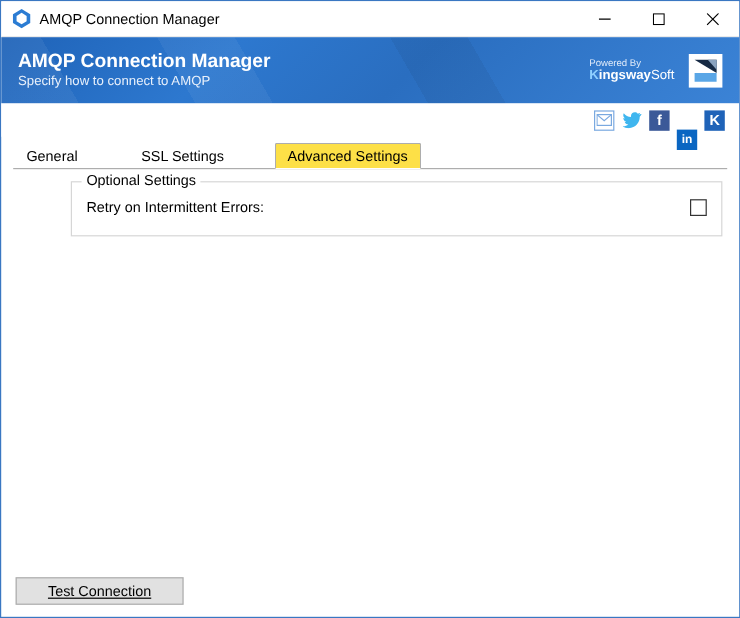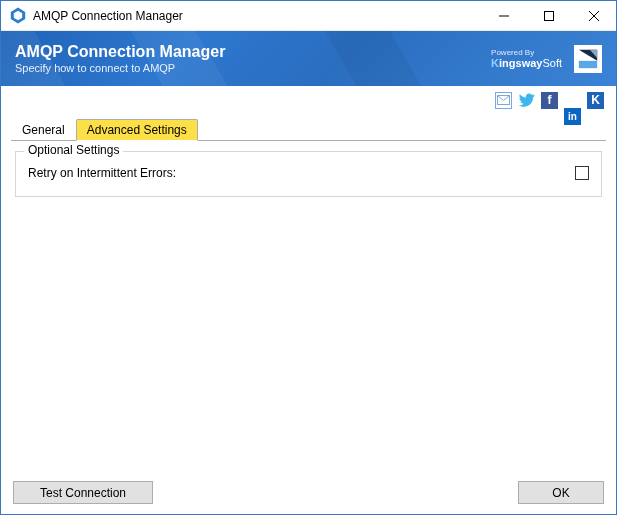--- a/index.html
+++ b/index.html
@@ -124,20 +124,21 @@
     .sicon.tw{ color:#3fb6ef; font-size:15px;}
     .sicon.fb{ background:#3b5998; color:#fff;}
     .sicon.li{ background:#0a66c2; color:#fff; font-size:10px;margin-top:32px;}
     .sicon.k{ background:#1f63b8; color:#fff; font-size:12px;}
     
     .tabs {
       display: flex;
       align-items: flex-end;
       padding: 0 10px;
       margin-top: 4px;
+      gap: 31px;
     }
     .tab {
       padding: 3px 10px 3px 10px;
       font-size: 12px;
       color: #000;
       border: 1px solid transparent;
       position: relative;
       top: 1px;
       cursor: default;
     }
@@ -150,20 +151,21 @@
     }
     .tabline {
       height: 1px;
       background: #adadad;
       margin: 0 10px;
     }
     
     .content {
       flex: 1;
       padding: 10px 14px 0 14px;
+      margin-left: 44px;
     }
     .fieldset {
       border: 1px solid #d6d6d6;
       padding: 14px 12px 16px 12px;
       position: relative;
     }
     .fieldset-legend {
       position: absolute;
       top: -9px;
       left: 8px;
@@ -197,21 +199,21 @@
     }
     .btn {
       height: 23px;
       min-width: 86px;
       border: 1px solid #adadad;
       background: #e1e1e1;
       font-size: 12px;
       display:flex;align-items:center;justify-content:center;
       padding: 0 8px;
     }
-    .btn.test{ min-width: 140px; }
+    .btn.test{ min-width: 140px; text-decoration: underline; }
     .spacer{ flex:1; }
   </style>
 </head>
 <body>
 
 <div class="titlebar">
   <div class="titlebar-icon"></div>
   <div class="titlebar-text">AMQP Connection Manager</div>
   <div class="winbtns">
     <div class="winbtn">
@@ -266,31 +268,31 @@
         <path fill="#3fb6ef" d="M15 2c-.6.3-1.2.5-1.8.6.6-.4 1.1-1 1.3-1.7-.6.4-1.3.6-2 .8C11.9 1 11 0.6 10 0.6 8.2 0.6 6.8 2 6.8 3.8c0 .3 0 .5.1.8C4.4 4.4 2.2 3.2.8 1.3.5 1.8.4 2.4.4 3c0 1.1.6 2.1 1.5 2.7-.5 0-1-.2-1.5-.4 0 1.6 1.1 2.9 2.6 3.2-.3.1-.6.1-.9.1-.2 0-.4 0-.6-.1.4 1.3 1.6 2.2 3.1 2.2C3.4 11.7 2 12.2.4 12.2c-.3 0-.5 0-.8 0C1.2 13.2 3 13.8 4.9 13.8c5.9 0 9.2-4.9 9.2-9.2 0-.1 0-.3 0-.4.6-.5 1.2-1 1.6-1.7z"></path>
       </svg>
   </div>
   <div class="sicon fb">f</div>
   <div class="sicon li">in</div>
   <div class="sicon k">K</div>
 </div>
 
 <div class="tabs">
   <div class="tab">General</div>
+  <div class="tab">SSL Settings</div>
   <div class="tab active">Advanced Settings</div>
 </div>
 <div class="tabline"></div>
 
 <div class="content">
   <div class="fieldset">
     <div class="fieldset-legend">Optional Settings</div>
     <div class="row">
       <label>Retry on Intermittent Errors:</label>
       <div class="chk"></div>
     </div>
   </div>
 </div>
 
 <div class="footer">
   <div class="btn test">Test Connection</div>
   <div class="spacer"></div>
-  <div class="btn">OK</div>
 </div>
 
 </body></html>

